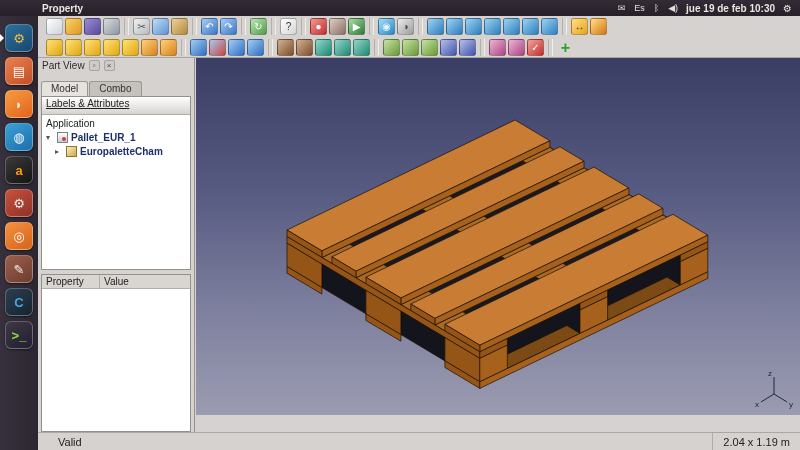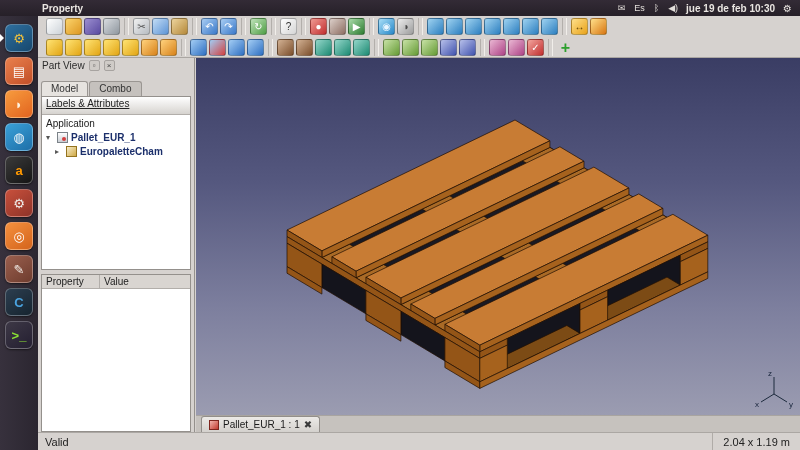--- a/index.html
+++ b/index.html
@@ -106,21 +106,21 @@
     background:linear-gradient(#eceae7,#d4d1cd); border:1px solid #928e8a;
     border-bottom:none; border-radius:3px 3px 0 0; }
   .mditab .ticon { width:10px; height:10px;
     background:linear-gradient(135deg,#f2b5ad,#c23a2e); border:1px solid #7e251d; }
   .mditab .tclose { font-size:10px; color:#3a3a3a; font-weight:bold; }
 
   
   #statusbar { position:absolute; left:38px; bottom:0; right:0; height:18px;
     background:#d6d2cf; border-top:1px solid #aba7a3; display:flex;
     align-items:center; font-size:11px; color:#222; }
-  #statusbar .left { padding-left:7px; }
+  #statusbar .left { padding-left:20px; }
   #statusbar .right { margin-left:auto; padding:0 10px; border-left:1px solid #b0aca8;
     height:100%; display:flex; align-items:center; }
 </style>
 </head>
 <body>
 
 <div id="stage">
 
   <div id="topbar">
     <span class="title">Property</span>
@@ -355,26 +355,19 @@
         <polygon points="283.8,323.8 511.8,213.8 511.8,220.4 283.8,330.4" fill="#a6621d" stroke="#1f0f02" stroke-width="0.7" stroke-linejoin="round"></polygon>
         <line x1="578" y1="336" x2="578" y2="319" stroke="#1c2a3c" stroke-width="1"></line>
         <line x1="578" y1="336" x2="565" y2="344" stroke="#1c2a3c" stroke-width="1"></line>
         <line x1="578" y1="336" x2="591" y2="344" stroke="#1c2a3c" stroke-width="1"></line>
         <text x="572" y="318" font-size="8" fill="#16233a" font-family="&quot;Liberation Sans&quot;,&quot;DejaVu Sans&quot;,sans-serif">z</text>
         <text x="559" y="349" font-size="8" fill="#16233a" font-family="&quot;Liberation Sans&quot;,&quot;DejaVu Sans&quot;,sans-serif">x</text>
         <text x="593" y="349" font-size="8" fill="#16233a" font-family="&quot;Liberation Sans&quot;,&quot;DejaVu Sans&quot;,sans-serif">y</text>
       </svg>
   </div>
 
-  <div id="mdibar">
-    <div class="mditab">
-      <span class="ticon"></span>
-      <span>Pallet_EUR_1 : 1</span>
-      <span class="tclose">✖</span>
-    </div>
-  </div>
 
   <div id="statusbar">
     <span class="left">Valid</span>
     <span class="right">2.04 x 1.19 m</span>
   </div>
 
 </div>
 
 </body></html>

